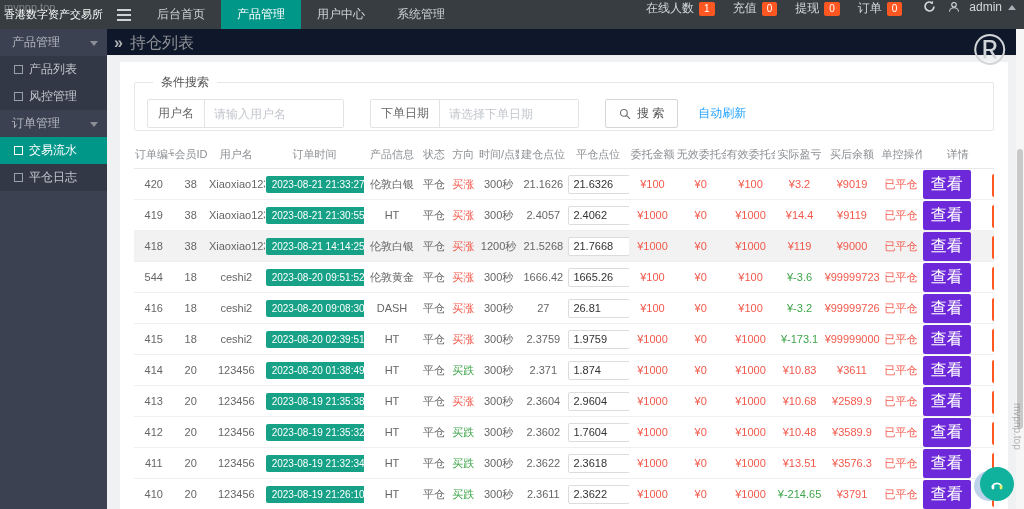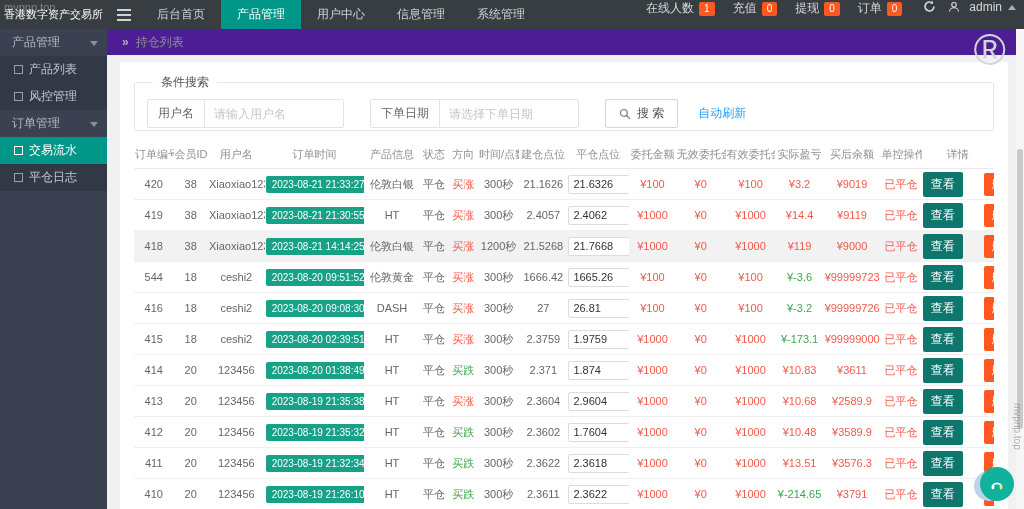--- a/index.html
+++ b/index.html
@@ -24,21 +24,21 @@
   .sidebar{position:absolute;top:29px;left:0;width:107px;bottom:0;background:#3b4150;z-index:9}
   .group-header{position:relative;height:27px;line-height:27px;padding-left:12px;color:#b3b8c0;font-size:12px;cursor:pointer;white-space:nowrap}
   .chev{position:absolute;right:9px;top:12px;width:0;height:0;border-left:4px solid transparent;border-right:4px solid transparent;border-top:5px solid #8b9098}
   .sub-item{height:27px;line-height:27px;padding-left:14px;font-size:12px;color:#c2c6cd;background:#333846;display:flex;align-items:center;cursor:pointer;white-space:nowrap}
   .sub-item .ico{width:9px;height:9px;border:1px solid #9aa0a8;margin-right:6px;flex:none}
   .sub-item.active{background:#009688;color:#fff}
   .sub-item.active .ico{border-color:#fff}
 
   
   .main{position:absolute;left:107px;top:29px;right:8px;bottom:0;background:#f0f1f2;overflow:hidden}
-  .breadcrumb{height:27px;background:#4c1d95;line-height:27px;padding-left:15px;font-size:12px;color:#8d9194;border-bottom:1px solid #ececec}
+  .breadcrumb{height:27px;background:#0f172a;line-height:27px;padding-left:7px;font-size:16px;color:#8d9194;border-bottom:1px solid #ececec}
   .bc-icon{color:#b0b3b6;margin-right:7px;font-weight:bold}
   .content{padding:6px 8px 0 13px;height:calc(100% - 27px)}
   .panel{background:#fff;padding:12px 14px;height:100%}
 
   
   .search-fieldset{border:1px solid #e6e6e6;border-radius:2px;padding:8px 12px 2px}
   .search-fieldset legend{font-size:12px;color:#555;padding:0 8px;margin-left:6px}
   .form-row{display:flex;align-items:center}
   .input-group{display:flex;border:1px solid #e3e3e3;border-radius:2px;height:29px;margin-right:26px;background:#fff}
   .ig-label{padding:0 10px;line-height:27px;font-size:12px;color:#666;border-right:1px solid #e3e3e3;white-space:nowrap}
@@ -49,21 +49,21 @@
 
   
   table{width:100%;border-collapse:collapse;table-layout:fixed;margin-top:10px}
   th{font-size:11px;color:#8c8f93;font-weight:normal;padding:6px 1px;white-space:nowrap;overflow:hidden;border-bottom:1px solid #e9e9e9;text-align:center}
   td{font-size:11px;color:#666;text-align:center;height:31px;padding:0 1px;white-space:nowrap;overflow:hidden;border-bottom:1px solid #efefef}
   tr.hl{background:#f2f2f2}
   .time-btn{display:inline-block;background:#17a287;color:#fff;font-size:10px;padding:3px 6px;border-radius:2px;white-space:nowrap}
   .pt-input{width:62px;height:19px;border:1px solid #dcdcdc;border-radius:2px;font-size:11px;color:#333;padding:1px 4px;outline:none}
   .red{color:#f2594b}
   .green{color:#3fa54a}
-  .btn-view{background:#0f766e;color:#fff;border:none;padding:4px 8px;border-radius:2px;font-size:12px;margin-right:21px;cursor:pointer}
+  .btn-view{background:#6d28d9;color:#fff;border:none;padding:4px 8px;border-radius:2px;font-size:16px;margin-right:21px;cursor:pointer}
   .btn-del{background:#ff5722;color:#fff;border:none;padding:4px 8px;border-radius:2px;font-size:11px;cursor:pointer}
 
   
   .scrollbar{position:absolute;right:0;top:29px;bottom:0;width:8px;background:#f6f6f6;z-index:12}
   .scroll-thumb{position:absolute;top:120px;left:1px;width:6px;height:280px;background:#c9c9c9;border-radius:3px;cursor:pointer}
 
   
   .reg-mark{position:absolute;top:28px;right:18px;font-size:44px;line-height:1;color:#d2d5d8;z-index:5}
   .wm-tl{position:absolute;top:1px;left:4px;font-size:11px;color:rgba(255,255,255,.35);z-index:30;pointer-events:none}
   .wm-r{position:absolute;right:1px;top:403px;writing-mode:vertical-rl;font-size:10px;color:rgba(110,112,115,.5);z-index:30;pointer-events:none}
@@ -80,21 +80,20 @@
     <svg width="14" height="12" viewBox="0 0 14 12">
       <rect x="0" y="0" width="14" height="2" fill="#cfd3d6"></rect>
       <rect x="0" y="5" width="14" height="2" fill="#cfd3d6"></rect>
       <rect x="0" y="10" width="14" height="2" fill="#cfd3d6"></rect>
     </svg>
   </div>
   <nav class="topnav">
       <div class="nav-item">后台首页</div>
       <div class="nav-item active">产品管理</div>
       <div class="nav-item">用户中心</div>
-      <div class="nav-item">信息管理</div>
       <div class="nav-item">系统管理</div>
     </nav>
   <div class="top-right">
     <div style="display:flex;align-items:center">
         <div class="stat">
           <span>在线人数</span>
           <span class="badge">1</span>
         </div>
         <div class="stat">
           <span>充值</span>

